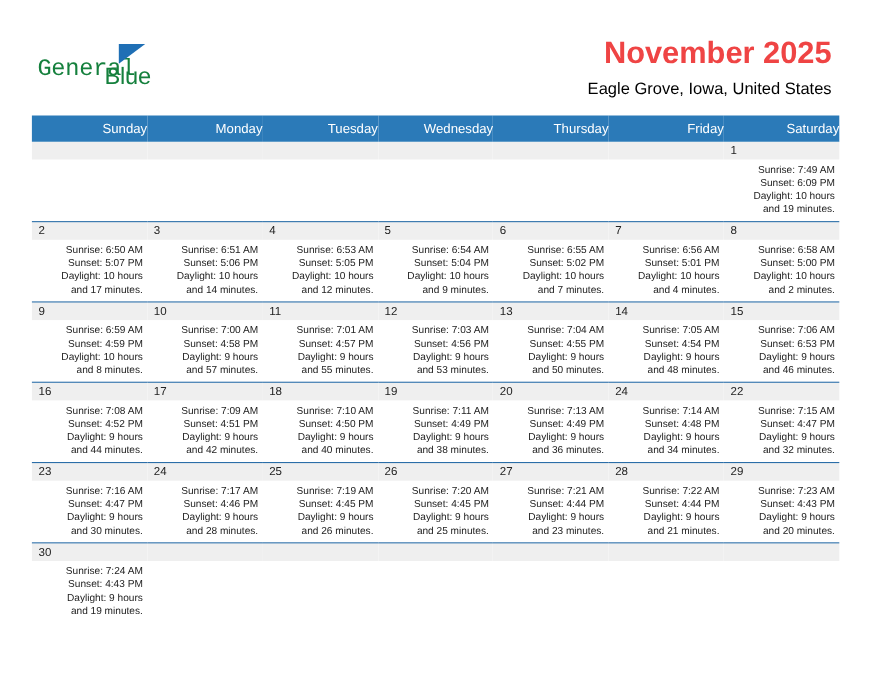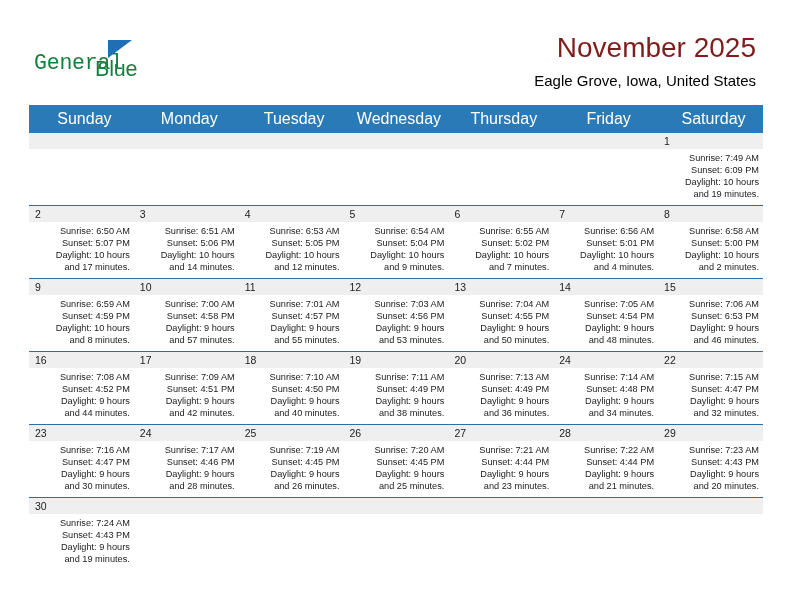--- a/index.html
+++ b/index.html
@@ -67,22 +67,22 @@
   }
 
   .title-block {
     position: absolute;
     right: 36px;
     top: 32px;
     text-align: right;
   }
   .cal-title {
     font-size: 28px;
-    font-weight: normal;
-    color: #7f1d1d;
+    font-weight: bold;
+    color: #ef4444;
     line-height: 1.15;
     white-space: nowrap;
   }
   .cal-subtitle {
     margin-top: 8px;
     font-size: 15px;
     font-weight: normal;
     color: #000000;
     line-height: 1.15;
     white-space: nowrap;
@@ -93,23 +93,23 @@
     position: absolute;
     left: 29px;
     top: 105px;
     width: 734px;
     border-collapse: collapse;
     table-layout: fixed;
   }
   .calendar th {
     background: #2b7ab8;
     color: #ffffff;
-    font-size: 16px;
+    font-size: 12px;
     font-weight: normal;
-    text-align: center;
+    text-align: right;
     padding: 5px 0 5px 6px;
     height: 10px;
     border: none;
   }
   .calendar td {
     vertical-align: top;
     padding: 0;
     height: 72px;
     border-top: 1px solid #2b6ea8;
     background: #ffffff;

